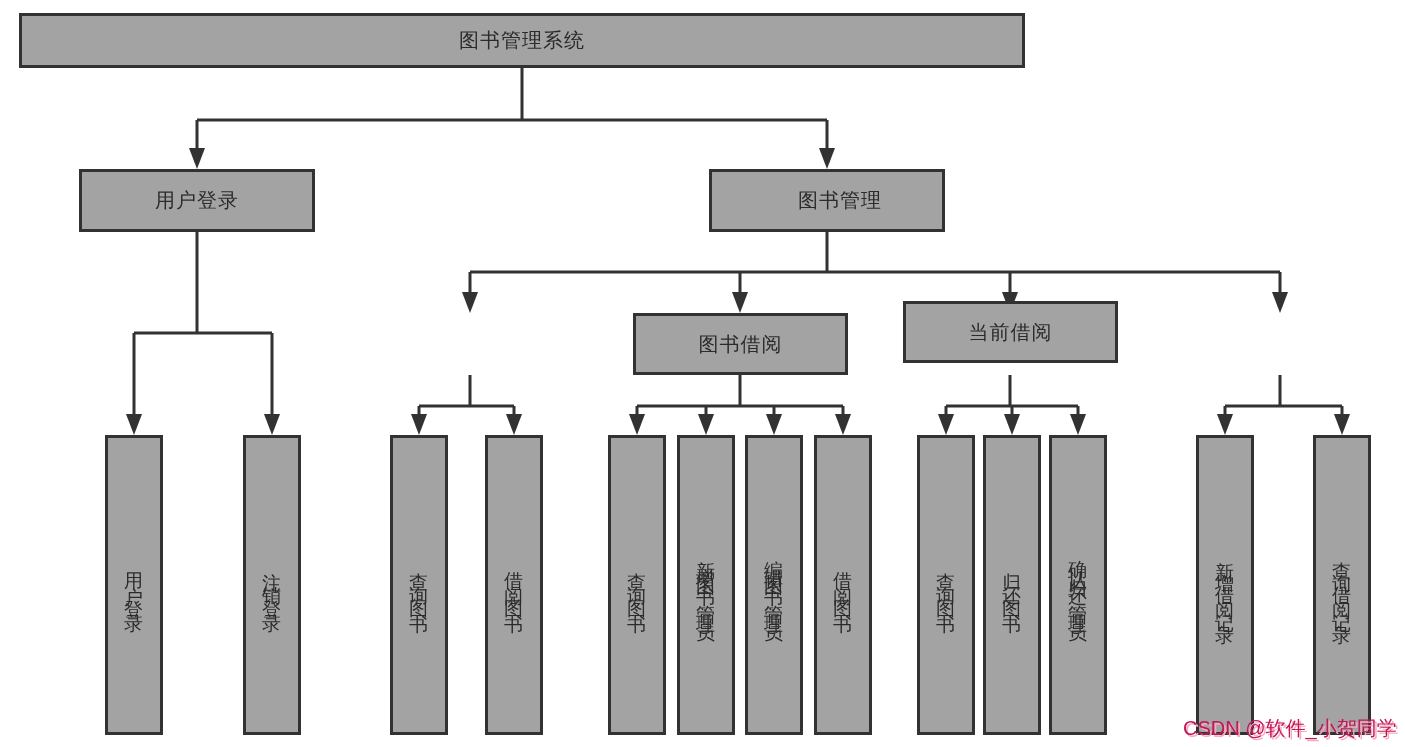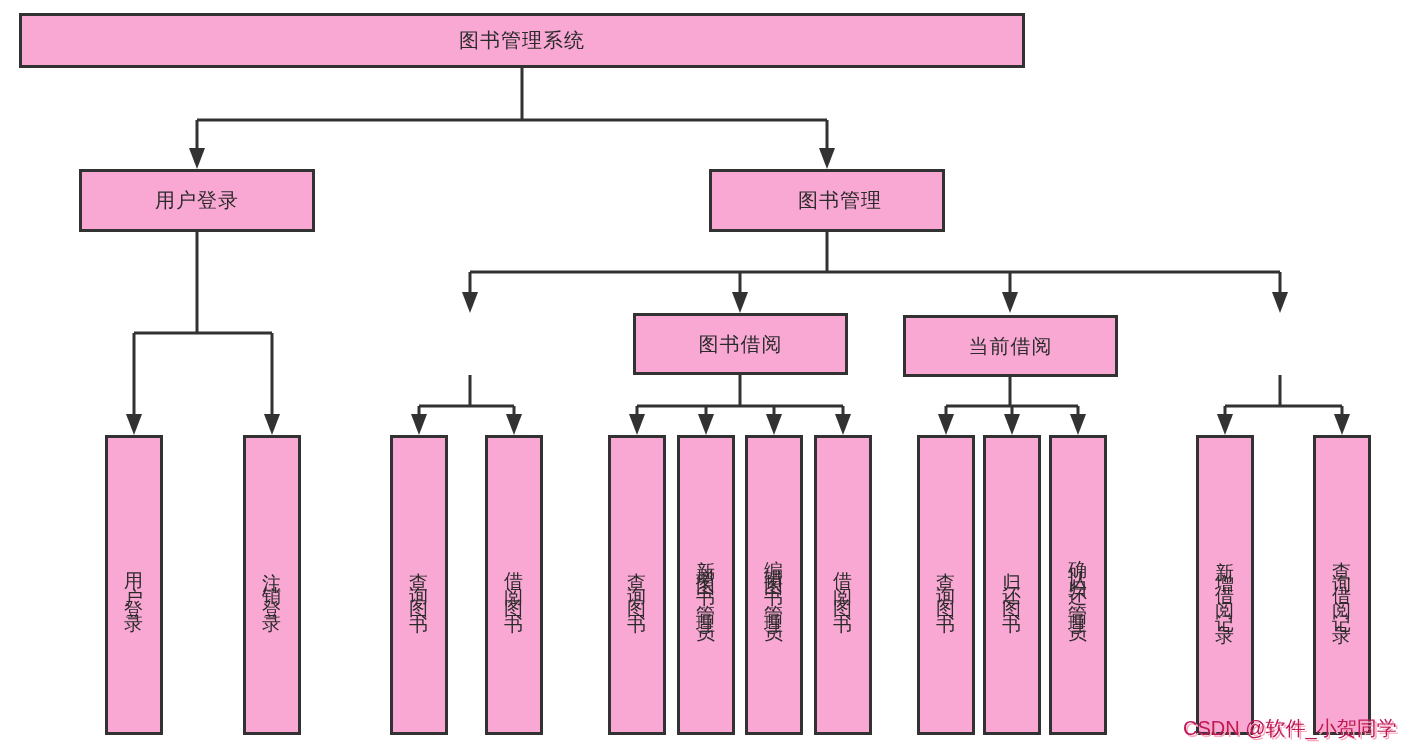--- a/index.html
+++ b/index.html
@@ -17,21 +17,21 @@
   }
   #connectors {
     position: absolute;
     top: 0;
     left: 0;
   }
   .node {
     position: absolute;
     box-sizing: border-box;
     border: 3px solid #323232;
-    background: #f9a8d4;
+    background: #a3a3a3;
     color: #2b2b2b;
     display: flex;
     align-items: center;
     justify-content: center;
     text-align: center;
   }
   .h-node {
     font-size: 20px;
     letter-spacing: 1px;
     white-space: nowrap;
@@ -100,21 +100,21 @@
       <polygon points="1334,414 1350,414 1342,435"></polygon>
     </g>
   </svg>
 
   <div class="node h-node" style="left:19px; top:13px; width:1006px; height:55px;">图书管理系统</div>
 
   <div class="node h-node" style="left:79px; top:169px; width:236px; height:63px;">用户登录</div>
   <div class="node h-node" style="left:709px; top:169px; width:236px; height:63px;padding-left:26px;">图书管理</div>
 
   <div class="node h-node" style="left:633px; top:313px; width:215px; height:62px;">图书借阅</div>
-  <div class="node h-node" style="left:903px; top:315px; width:215px; height:62px;">当前借阅</div>
+  <div class="node h-node" style="left:903px; top:301px; width:215px; height:62px;">当前借阅</div>
 
   <div class="node v-node v-short" style="left:105px; top:435px; width:58px; height:300px;">用户登录</div>
   <div class="node v-node v-short" style="left:243px; top:435px; width:58px; height:300px;">注销登录</div>
 
   <div class="node v-node v-short" style="left:390px; top:435px; width:58px; height:300px;">查询图书</div>
   <div class="node v-node v-short" style="left:485px; top:435px; width:58px; height:300px;">借阅图书</div>
 
   <div class="node v-node v-short" style="left:608px; top:435px; width:58px; height:300px;">查询图书</div>
   <div class="node v-node v-long" style="left:677px; top:435px; width:58px; height:300px;">新增图书（管理员）</div>
   <div class="node v-node v-long" style="left:745px; top:435px; width:58px; height:300px;">编辑图书（管理员）</div>

